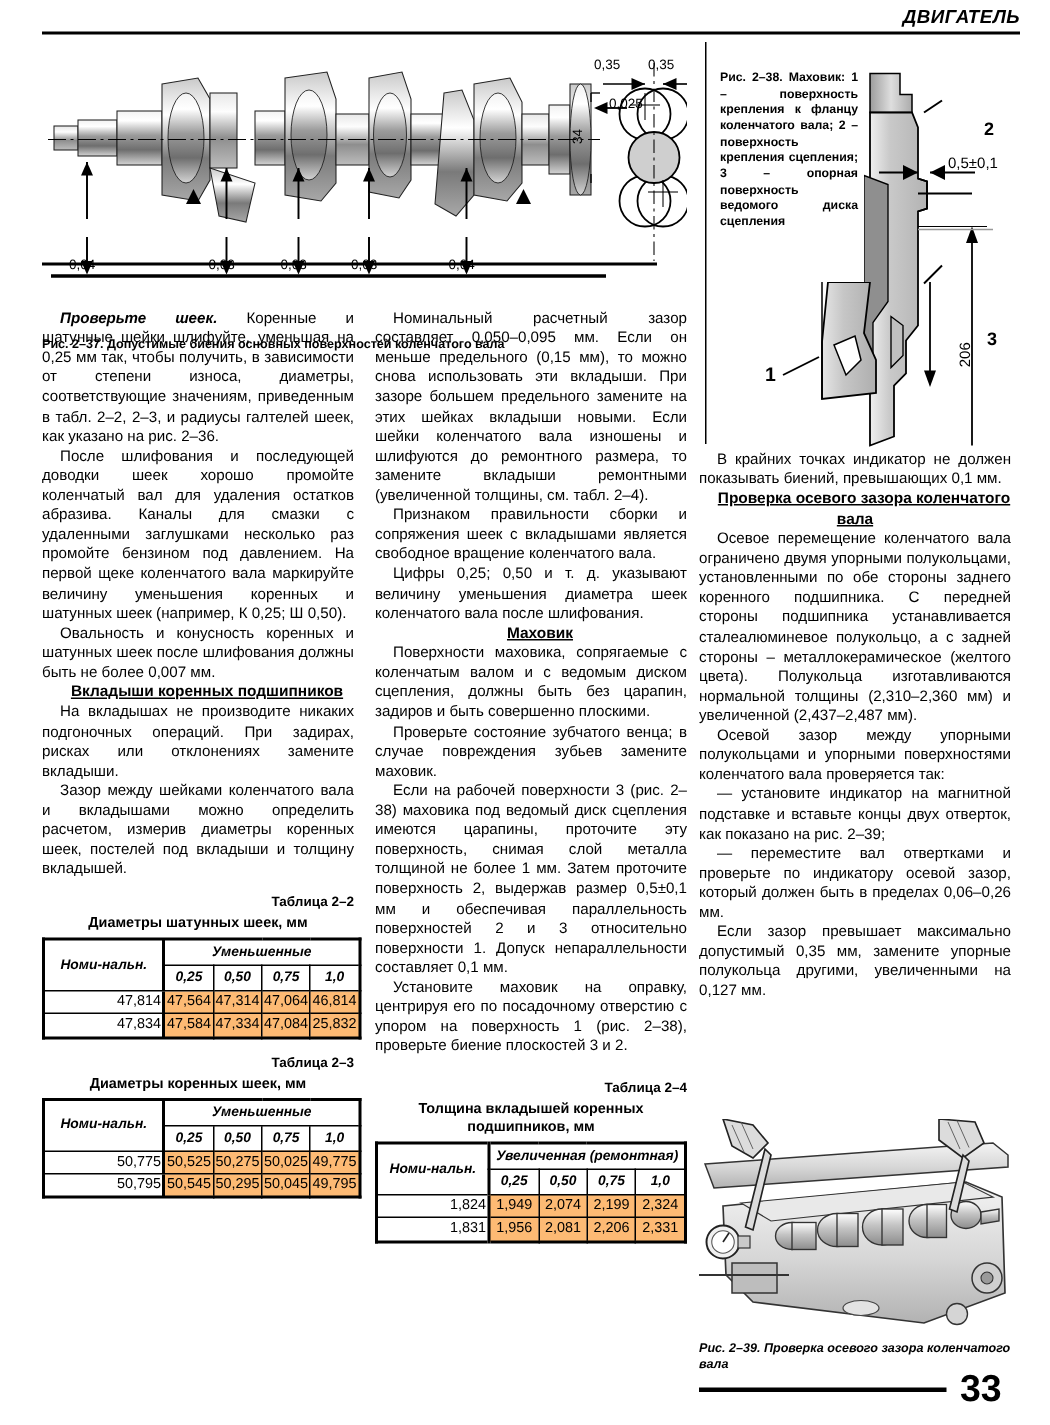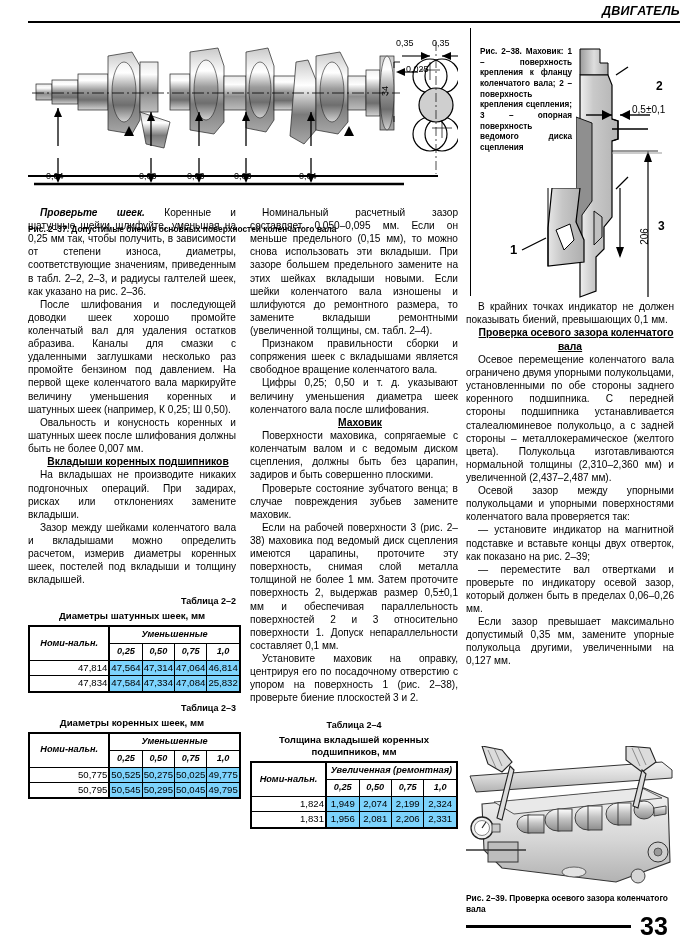--- a/index.html
+++ b/index.html
@@ -106,42 +106,42 @@
   }
   table.data th {
     font-style: italic; font-weight: bold; font-size: 9.2px;
   }
   table.data td.nom {
     border-right: 2px solid #000;
   }
   table.data th.nom {
     border-right: 2px solid #000;
   }
-  table.data tr.vals td { background: #7dd3fc; }
+  table.data tr.vals td { background: #fdba74; }
   table.data tr.vals td.nom { background: #ffffff; padding-left: 48px; }
   table.data tr.vals td { padding: 1px 1px; }
 
   
   .photo {
     position: absolute;
     overflow: hidden;
     background: #fff;
   }
 
   .page-rule {
     position: absolute; left: 466px; top: 925px; width: 165px;
     border-top: 3px solid #000;
   }
   .page-no {
     position: absolute; left: 640px; top: 912px;
     font-size: 25px; font-weight: bold;
   }
   .cap-39 {
     position: absolute; left: 466px; top: 893px; width: 214px;
-    font-size: 8.4px; font-weight: bold; line-height: 1.3;
+    font-size: 8.4px; font-weight: bold; line-height: 1.3; font-style: italic;
   }
 
   .dim { font-size: 9px; font-family: "Liberation Sans", sans-serif; }
 </style>
 </head>
 <body>
 
 <div class="page">
 
   <div class="header">
@@ -435,21 +435,21 @@
   <div class="col col2">
     <p>Номинальный расчетный зазор составляет 0,050–0,095 мм. Если он меньше предельного (0,15 мм), то можно снова использовать эти вкладыши. При зазоре большем предельного замените на этих шейках вкладыши новыми. Если шейки коленчатого вала изношены и шлифуются до ремонтного размера, то замените вкладыши ремонтными (увеличенной толщины, см. табл. 2–4).</p>
     <p>Признаком правильности сборки и сопряжения шеек с вкладышами является свободное вращение коленчатого вала.</p>
     <p>Цифры 0,25; 0,50 и т. д. указывают величину уменьшения диаметра шеек коленчатого вала после шлифования.</p>
     <p class="sec-head">Маховик</p>
     <p>Поверхности маховика, сопрягаемые с коленчатым валом и с ведомым диском сцепления, должны быть без царапин, задиров и быть совершенно плоскими.</p>
     <p>Проверьте состояние зубчатого венца; в случае повреждения зубьев замените маховик.</p>
     <p>Если на рабочей поверхности 3 (рис. 2–38) маховика под ведомый диск сцепления имеются царапины, проточите эту поверхность, снимая слой металла толщиной не более 1 мм. Затем проточите поверхность 2, выдержав размер 0,5±0,1 мм и обеспечивая параллельность поверхностей 2 и 3 относительно поверхности 1. Допуск непараллельности составляет 0,1 мм.</p>
     <p>Установите маховик на оправку, центрируя его по посадочному отверстию с упором на поверхность 1 (рис. 2–38), проверьте биение плоскостей 3 и 2.</p>
 
-    <div class="tbl-num" style="margin-top:16px;text-align:center;">Таблица 2–4</div>
+    <div class="tbl-num" style="margin-top:16px;">Таблица 2–4</div>
     <div class="tbl-title">Толщина вкладышей коренных подшипников, мм</div>
     <table class="data">
       <tbody>
           <tr>
         <th class="nom" rowspan="2" style="width:20%;">
           <span>Номи-нальн.</span>
         </th>
         <th colspan="4">Увеличенная (ремонтная)</th>
       </tr>
       <tr>

